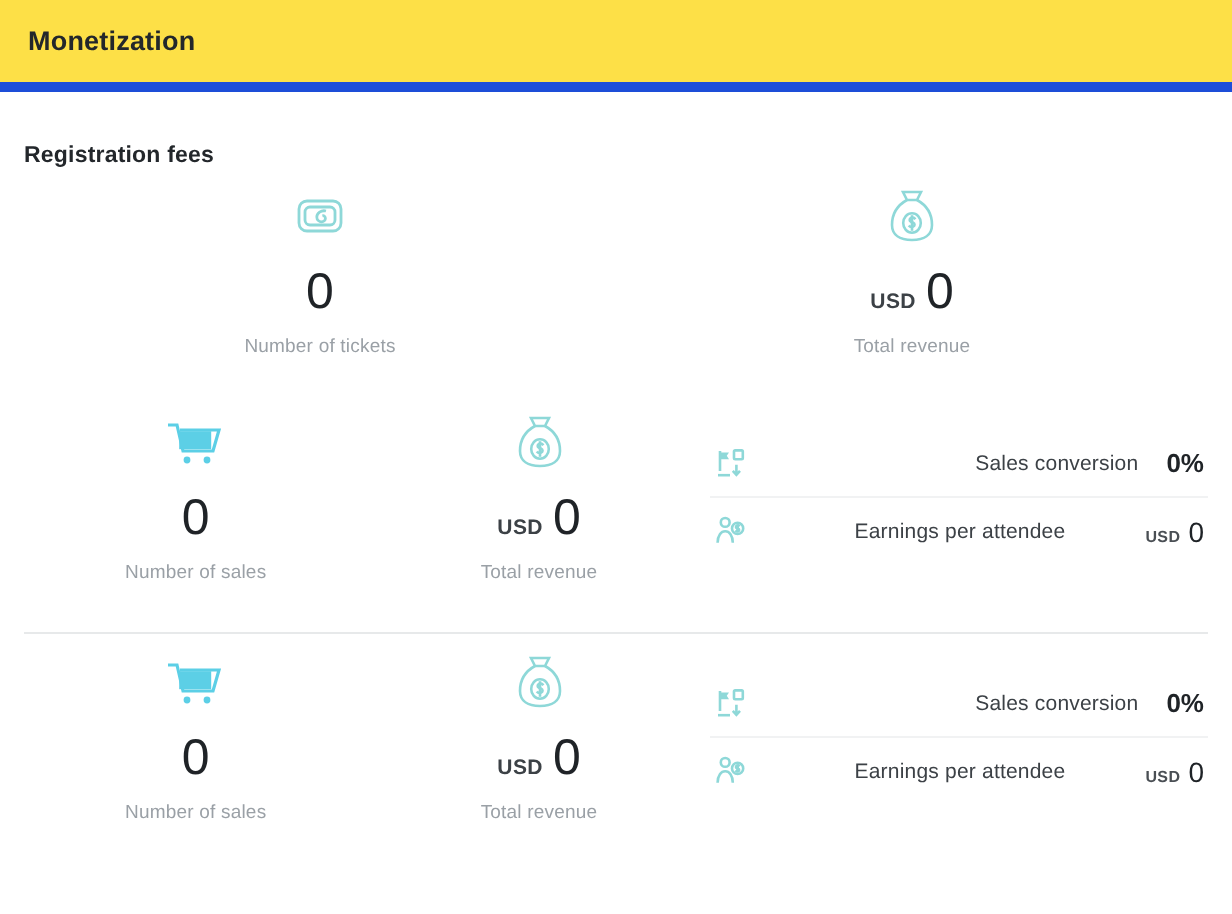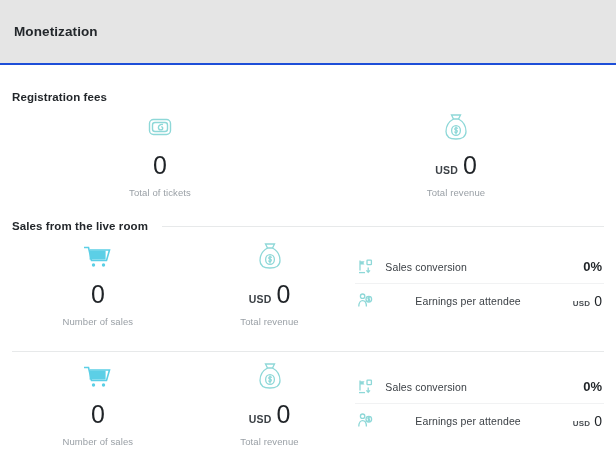--- a/index.html
+++ b/index.html
@@ -11,23 +11,23 @@
     width: 616px;
     height: 457px;
     overflow: hidden;
     font-family: "Liberation Sans", sans-serif;
     color: #2f3337;
     -webkit-font-smoothing: antialiased;
   }
 
   
   .app-header {
-    height: 65px;
-    background: #e5e5e5;
-    border-bottom: 2px solid #1d4ed8;
+    height: 46px;
+    background: #fde047;
+    border-bottom: 5px solid #1d4ed8;
     display: flex;
     align-items: center;
     padding: 0 14px;
     box-sizing: border-box;
   }
   .app-header .title {
     font-size: 13.5px;
     font-weight: bold;
     color: #23272b;
     letter-spacing: 0.1px;
@@ -42,21 +42,21 @@
   .section {
     padding: 0 12px;
     box-sizing: border-box;
   }
   .section.reg     { padding-top: 26px; }
   .section.live    { padding-top: 22px; }
   .section.replay  { padding-top: 24px; }
 
   .section-head {
     display: flex;
-    align-items: center;
+    align-items: flex-start;
     gap: 14px;
     margin-bottom: 4px;
   }
   .section-head .section-title {
     font-size: 11.5px;
     font-weight: bold;
     color: #23272b;
     white-space: nowrap;
     letter-spacing: 0.1px;
   }
@@ -79,20 +79,21 @@
   
   .stats-row.split .tiles {
     width: 58%;
     display: flex;
   }
   .stats-row.split .tiles .stat { width: 50%; }
   .stats-row.split .metrics {
     width: 42%;
     padding-top: 14px;
     box-sizing: border-box;
+    text-align: right;
   }
 
   .stat {
     display: flex;
     flex-direction: column;
     align-items: center;
     text-align: center;
   }
   .stat .icon-wrap {
     height: 40px;
@@ -197,21 +198,21 @@
         <div class="icon-wrap">
           <svg width="34" height="34" viewBox="0 0 34 34" fill="none" stroke="#8ed8d8" stroke-width="1.4">
             <rect x="6.5" y="9.5" width="21" height="15" rx="4" ry="4"></rect>
             <rect x="9.5" y="12.5" width="15" height="9" rx="2.5" ry="2.5"></rect>
             <path d="M20 14.5 c-2.4 -0.6 -4.6 1.1 -4.6 3 0 1.5 1.2 2.4 2.4 2.4 1.1 0 1.9 -0.8 1.9 -1.7 0 -0.9 -0.7 -1.5 -1.5 -1.3"></path>
           </svg>
         </div>
         <div class="value-line">
           <span class="value">0</span>
         </div>
-        <div class="caption">Total of tickets</div>
+        <div class="caption">Number of tickets</div>
       </div>
 
       <div class="stat">
         <div class="icon-wrap">
           <svg width="30" height="32" viewBox="0 0 30 32" fill="none" stroke="#8ed8d8" stroke-width="1.3">
             <path d="M10.5 4 L19.5 4 L17.5 8 L12.5 8 Z"></path>
             <path d="M12.5 8 C7 11 5 16 5 20.5 C5 25.5 9 28 15 28 C21 28 25 25.5 25 20.5 C25 16 23 11 17.5 8"></path>
             <ellipse cx="15" cy="19.5" rx="4.4" ry="4.9"></ellipse>
             <path d="M15 15.6 L15 23.4"></path>
             <path d="M16.7 17.6 c-0.5 -0.7 -1.4 -0.9 -2.2 -0.6 -0.9 0.4 -0.9 1.5 0 1.9 l1.1 0.5 c0.9 0.4 0.9 1.5 0 1.9 -0.8 0.3 -1.7 0.1 -2.2 -0.6"></path>
@@ -221,24 +222,20 @@
           <span class="unit">USD</span>
           <span class="value">0</span>
         </div>
         <div class="caption">Total revenue</div>
       </div>
 
     </div>
   </div>
 
   <div class="section live">
-    <div class="section-head">
-      <div class="section-title">Sales from the live room</div>
-      <div class="rule"></div>
-    </div>
 
     <div class="stats-row split">
 
       <div class="tiles">
 
         <div class="stat">
           <div class="icon-wrap">
             <svg width="34" height="30" viewBox="0 0 34 30" fill="none" stroke="#5ccfe6" stroke-width="1.6">
               <path d="M3 6.5 L7.5 6.5 L10.5 19.5 L25.5 19.5 L28.5 9 L9 9"></path>
               <rect x="8.6" y="9.6" width="16" height="9" fill="#5ccfe6" stroke="none"></rect>

